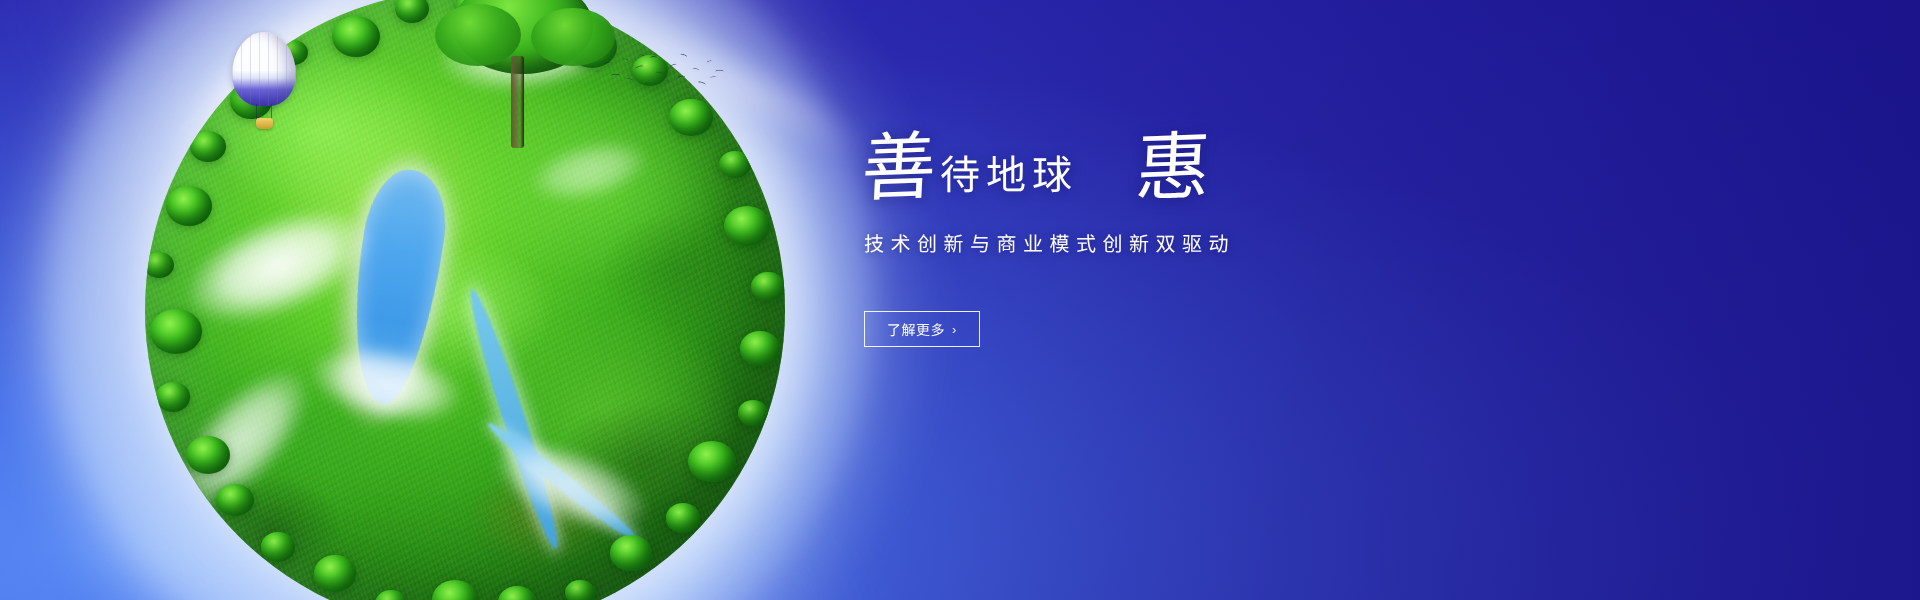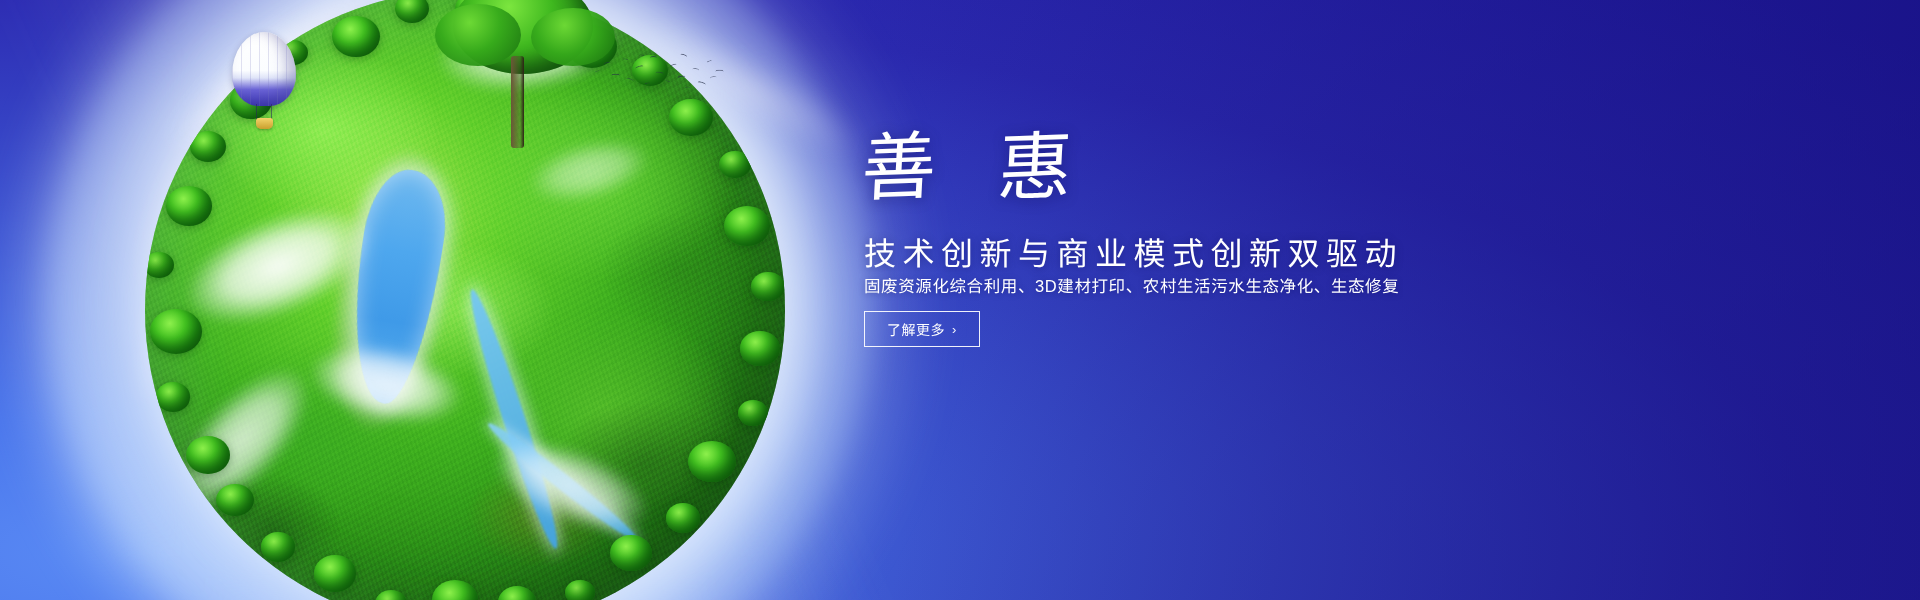--- a/index.html
+++ b/index.html
@@ -249,21 +249,21 @@
     font-family:"DejaVu Serif","Liberation Serif",serif;
     font-size:40px; line-height:1; font-weight:400;
     letter-spacing:6px;
     position:relative; top:-6px;
     text-shadow:0 2px 12px rgba(10,10,80,.45);
   }
   .hl-gap{ width:58px; }
 
   .subtitle{
     position:absolute; left:2px; top:228px;
-    font-size:32px; letter-spacing:6.5px; font-weight:400;
+    font-size:20px; letter-spacing:6.5px; font-weight:400;
     white-space:nowrap;
     text-shadow:0 1px 8px rgba(10,10,80,.45);
   }
   .desc{
     position:absolute; left:2px; top:273px;
     font-size:16.5px; letter-spacing:.6px; font-weight:400;
     white-space:nowrap;
     text-shadow:0 1px 6px rgba(10,10,80,.4);
   }
   .cta{
@@ -384,30 +384,30 @@
         <div class="bird" style="left: 46px; top: 2px; --r: 9deg; opacity: 0.79; transform: rotate(9deg) scale(0.75);"></div>
         <div class="bird" style="left: 88px; top: 2px; --r: 18deg; opacity: 0.91; transform: rotate(18deg) scale(0.97);"></div>
       </div>
   </div>
 
   <div class="content">
 
     <div class="headline">
       <span class="hl-group">
         <span class="hl-big">善</span>
+        <span class="hl-small">待地球</span>
       </span>
       <span class="hl-gap"></span>
       <span class="hl-group">
         <span class="hl-big">惠</span>
       </span>
     </div>
 
     <div class="subtitle">技术创新与商业模式创新双驱动</div>
 
-    <div class="desc">固废资源化综合利用、3D建材打印、农村生活污水生态净化、生态修复</div>
 
     <button class="cta">
       <span>了解更多</span>
       <span class="chev">›</span>
     </button>
 
   </div>
 </div>
 
 </body></html>

